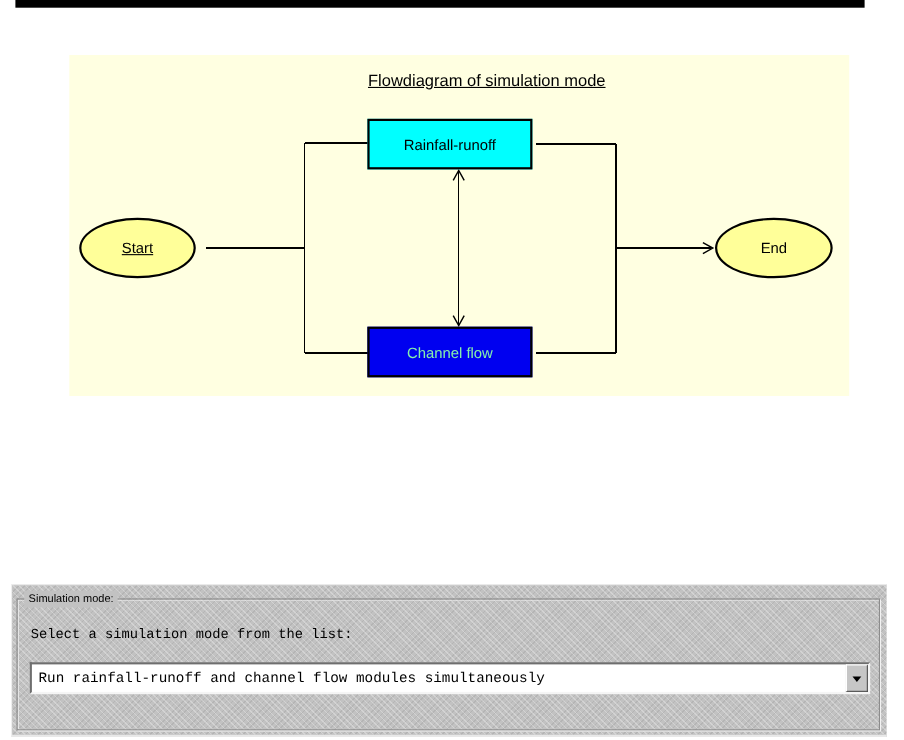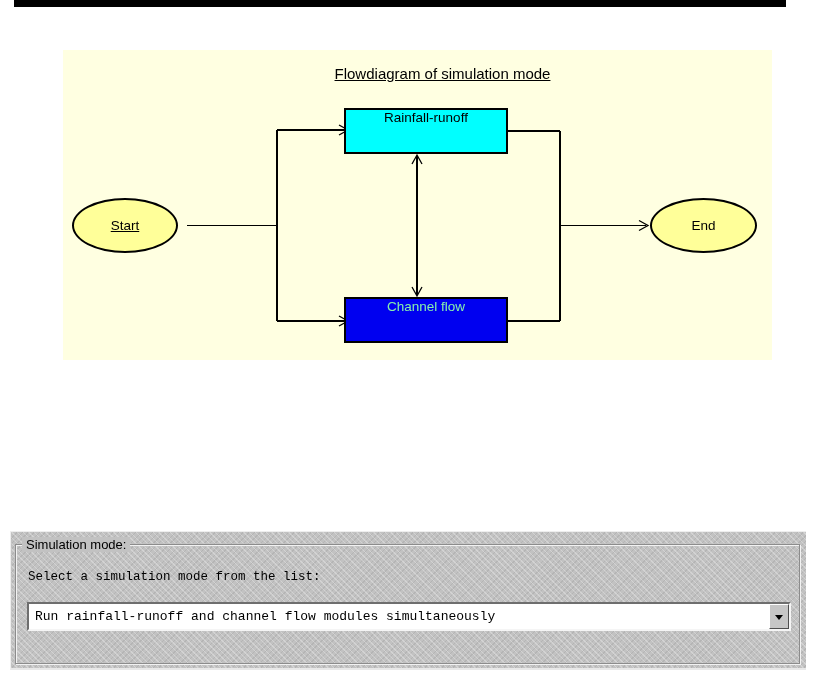--- a/index.html
+++ b/index.html
@@ -17,22 +17,22 @@
   }
   .connectors { position:absolute; left:0; top:0; width:709px; height:310px; }
   .node {
     position:absolute; border:2px solid #000; border-radius:50%;
     display:flex; align-items:center; justify-content:center;
     font-size:13.5px; color:#000;
   }
   .node-start { left:9px; top:148px; width:106px; height:55px;text-decoration:underline; }
   .node-end   { left:587px; top:148px; width:107px; height:55px; }
   .flow-box {
-    position:absolute; border:2px solid #000; left:281px; width:164px; height:46px;
-    display:flex; justify-content:center; font-size:13.5px;
+    position:absolute; border:2px solid #000; left:271px; width:150px; height:46px;
+    display:flex; align-items:center; justify-content:center; font-size:13.5px;
   }
   .flow-box.rainfall { top:58px; color:#000; }
   .flow-box.channel  { top:247px; color:#86efac; }
 
   
   .sim-panel {
     position:absolute; left:10px; top:531px; width:796px; height:139px;
     background-color:#c2c2c2;
     background-image:
       repeating-linear-gradient(45deg, rgba(255,255,255,0.28) 0 1px, transparent 1px 4px),
@@ -40,21 +40,21 @@
     border-top:1px solid #eeeeee; border-left:1px solid #eeeeee; border-bottom:2px solid #e8e8e8;
     font-size:12px; color:#000;
   }
   .group-box {
     position:absolute; left:4px; right:6px; top:12px; bottom:4px;
     border:1px solid #8c8c8c;
     box-shadow: inset 1px 1px 0 #f2f2f2, 1px 1px 0 #f2f2f2;
   }
   .group-legend {
     position:absolute; top:-8px; left:6px; background:#c2c2c2; padding:0 4px;
-    font-size:13px; line-height:15px; white-space:nowrap;
+    font-size:10px; line-height:15px; white-space:nowrap;
   }
   .select-label { position:absolute; left:17px; top:38px; font-size:12.5px; white-space:nowrap;font-family:Liberation Mono, monospace; }
 
   .combo {
     position:absolute; left:16px; top:70px; width:764px; height:29px; background:#ffffff;
     border-top:2px solid #6e6e6e; border-left:2px solid #6e6e6e;
     border-bottom:2px solid #f5f5f5; border-right:2px solid #f5f5f5;
     cursor:default;
     font-family:Liberation Mono, monospace;
   }

